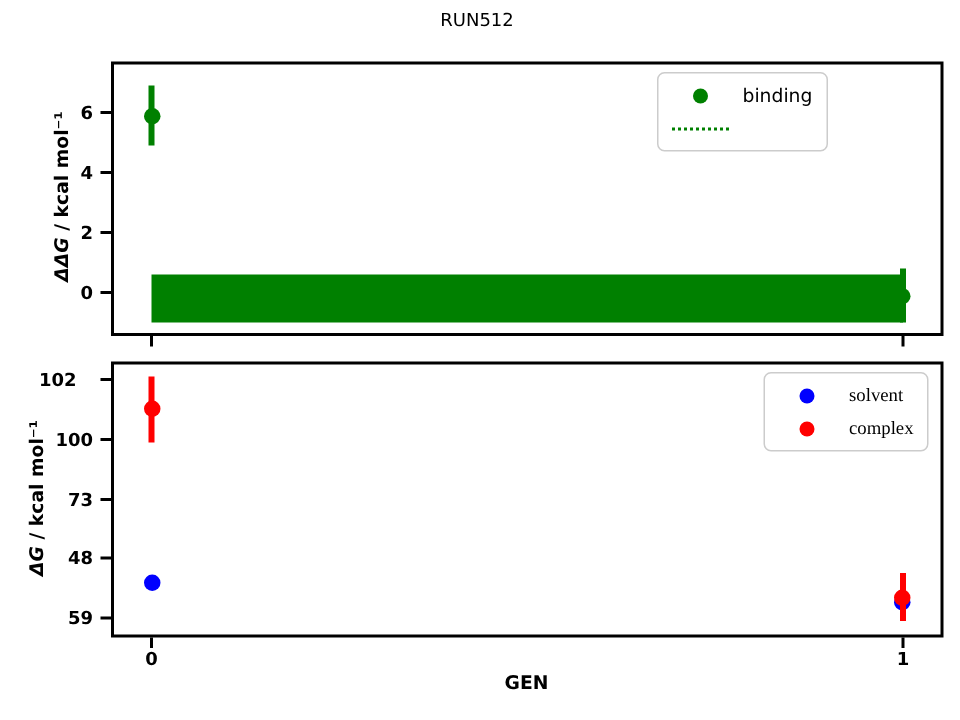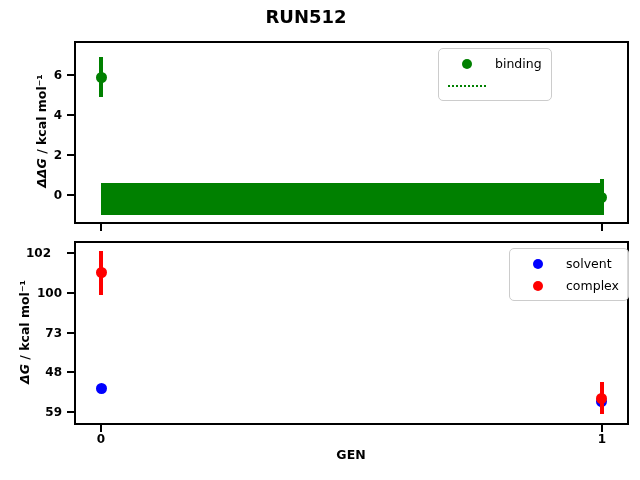--- a/index.html
+++ b/index.html
@@ -1,22 +1,22 @@
 <!DOCTYPE html>
 <html><head>
 <meta charset="utf-8">
 <style>
   html,body{margin:0;padding:0;background:#fff;}
   .figure{
     position:relative;width:640px;height:480px;background:#ffffff;
     font-family:"DejaVu Sans","Liberation Sans",sans-serif;color:#000;overflow:hidden;
   }
   .title{
-    position:absolute;left:306px;top:6px;transform:translateX(-50%);
-    font-size:18px;font-weight:bold;white-space:nowrap;
+    position:absolute;left:318px;top:6px;transform:translateX(-50%);
+    font-size:12px;font-weight:normal;white-space:nowrap;
   }
   .axes{position:absolute;border:2px solid #000;background:#fff;}
   #axes-top{left:74px;top:41px;width:551px;height:179px;}
   #axes-bottom{left:74px;top:241px;width:551px;height:180px;}
   .ylabel{
     position:absolute;white-space:nowrap;font-size:12.5px;font-weight:bold;
     transform:translate(-50%,-50%) rotate(-90deg);
   }
   .ylabel .sym{font-style:italic;}
   .xlabel{
@@ -102,21 +102,21 @@
         </span>
       <span class="legend-label">binding</span>
     </div>
     <div class="legend-row">
       <span class="swatch">
           <span class="dotted-line" id="sw-binding-line" style="border-top-color: rgb(0, 128, 0);"></span>
         </span>
     </div>
   </div>
 
-  <div class="legend" style="left:509px;top:248px;">
+  <div class="legend" style="left:509px;top:248px;font-family:Liberation Serif, serif;">
     <div class="legend-row">
       <span class="swatch">
           <span class="dot" id="sw-solvent" style="background: rgb(0, 0, 255);"></span>
         </span>
       <span class="legend-label">solvent</span>
     </div>
     <div class="legend-row">
       <span class="swatch">
           <span class="dot" id="sw-complex" style="background: rgb(255, 0, 0);"></span>
         </span>

